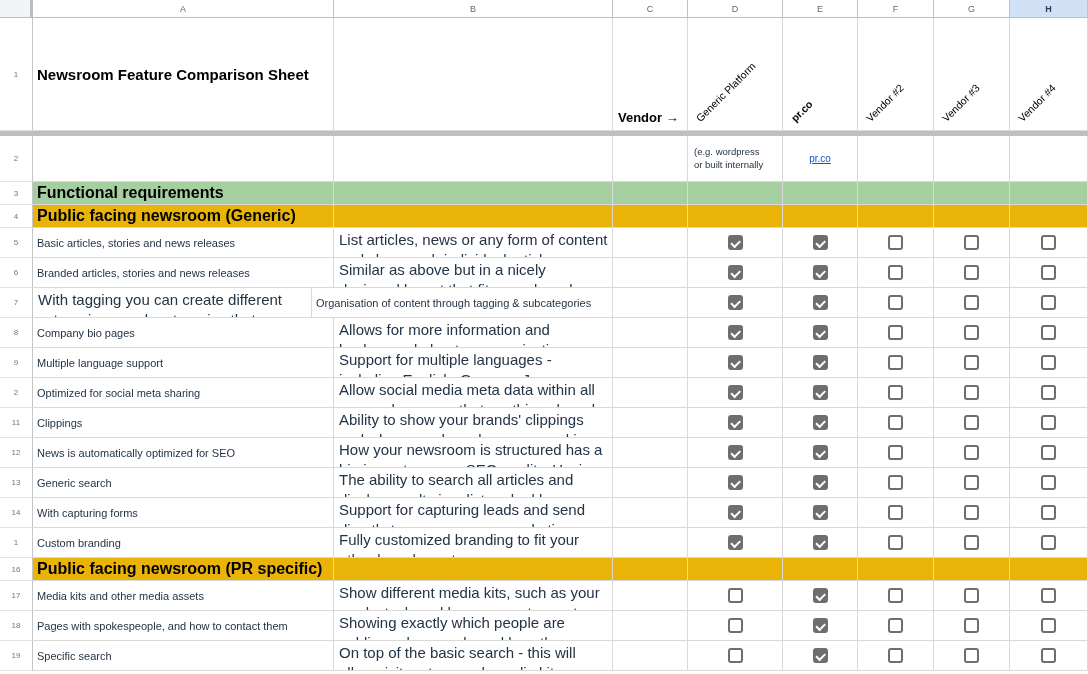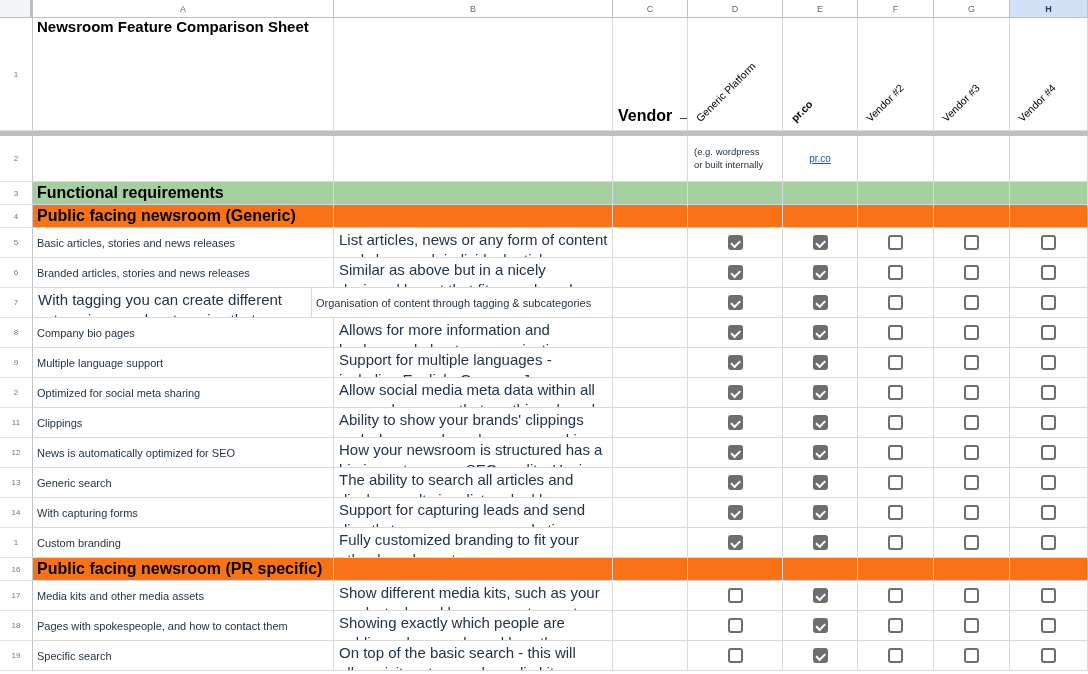--- a/index.html
+++ b/index.html
@@ -13,35 +13,35 @@
   .hdr.sel{background:#d3e1f6;color:#2b3a63;font-weight:bold;}
   
   .row{display:flex;}
   .gut{width:33px;box-sizing:border-box;border-right:1px solid #c6c6c6;border-bottom:1px solid #e4e4e4;
        display:flex;align-items:center;justify-content:center;font-size:8px;color:#777;background:#fff;flex:none;}
   .cell{box-sizing:border-box;border-right:1px solid #d9d9d9;border-bottom:1px solid #d9d9d9;
         overflow:hidden;position:relative;background:#fff;flex:none;}
   .cA{width:301px}.cB{width:279px}.cC{width:75px}.cD{width:95px}.cE{width:75px}.cF{width:76px}.cG{width:76px}.cH{width:78px}
   .r1{height:113px}.r2{height:46px}.r-sec{height:23px}.r-feat{height:30px}
   
-  .title-cell{display:flex;padding-left:4px;font-size:15px;font-weight:bold;color:#000;}
-  .vendor-arrow{position:absolute;left:5px;bottom:5px;font-weight:bold;font-size:16px;color:#000;white-space:nowrap;}
+  .title-cell{display:flex;align-items:center;padding-left:4px;font-size:15px;font-weight:bold;color:#000;}
+  .vendor-arrow{position:absolute;left:5px;bottom:5px;font-weight:bold;font-size:13px;color:#000;white-space:nowrap;}
   .rotcell{overflow:visible;}
   .rot{position:absolute;left:14px;bottom:6px;transform:rotate(-45deg);transform-origin:0 100%;
        font-size:10.5px;color:#000;white-space:nowrap;}
   .rot.bold{font-weight:bold;}
   .freeze-bar{height:5px;width:100%;background:#bdbfc1;}
   
   .note{display:flex;flex-direction:column;justify-content:center;height:100%;padding-left:6px;
         font-size:9.5px;color:#243447;line-height:1.35;white-space:nowrap;}
   .linkcell{display:flex;align-items:center;justify-content:center;}
   .link{color:#1155cc;text-decoration:underline;font-size:10px;cursor:pointer;}
   
   .secbg{background:#a5cfa0;}
-  .subbg{background:#f97316;}
+  .subbg{background:#eab308;}
   .seclabel{font-weight:bold;font-size:16px;color:#000;padding-left:4px;display:flex;align-items:center;height:100%;}
   
   .featcell{display:flex;align-items:center;padding-left:4px;font-size:11px;color:#243447;}
   .featcell span{white-space:nowrap;}
   .desccell{padding:2px 4px 0 5px;font-size:15px;color:#243447;line-height:1.3;}
   .cbcell{display:flex;align-items:center;justify-content:center;}
   .cb{width:15px;height:15px;border:2px solid #6e6e6e;border-radius:3px;background:#fff;
       box-sizing:border-box;position:relative;cursor:pointer;}
   .cb.checked{background:#6e6e6e;}
   .cb.checked::after{content:"";position:absolute;left:1.5px;top:2.5px;width:7px;height:3.5px;

